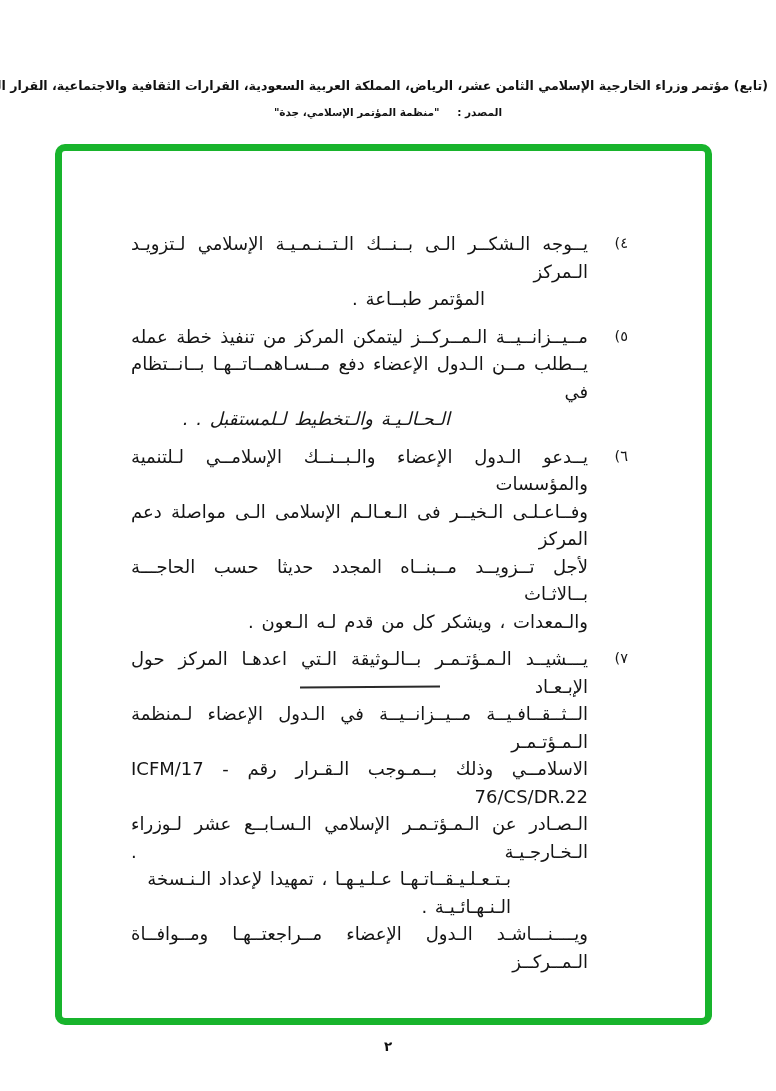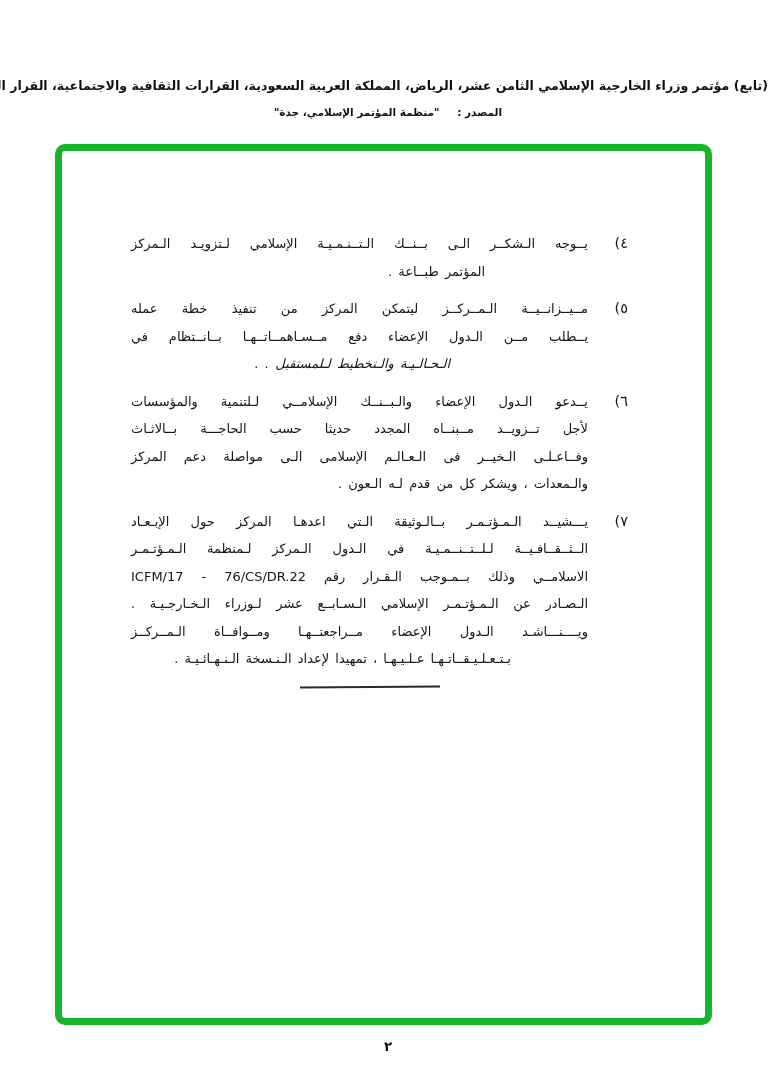--- a/index.html
+++ b/index.html
@@ -37,21 +37,21 @@
     position:absolute; top:230px; right:148px; width:497px;
     direction:rtl;
   }
   .clause { display:flex; direction:rtl; margin-bottom:10px; }
   .clause-marker {
     flex:0 0 40px; direction:rtl; text-align:right;
     font-size:14.5px; line-height:27.5px; color:#151515;
   }
   .clause-lines { width:457px; }
   .line {
-    direction:rtl; font-size:13px; line-height:27.5px;
+    direction:rtl; font-size:18px; line-height:27.5px;
     color:#151515; text-align:right; word-spacing:2px;
   }
   .line.full { text-align:justify; text-align-last:justify; }
 
   
   .section-divider {
     position:absolute; left:300px; top:686px;
     width:140px; height:2px; background:#2a2a2a;
     transform:rotate(-0.4deg);
   }
@@ -93,35 +93,35 @@
         <div class="line full">مــيــزانــيــة الـمــركــز ليتمكن المركز من تنفيذ خطة عمله</div>
         <div class="line full">يــطلب مــن الـدول الإعضاء دفع مــسـاهمــاتــهـا بــانــتظام في</div>
         <div class="line" style="padding-right:138px;font-style:italic;">الـحـالـيـة والـتخطيط لـلمستقبل . .</div>
       </div>
     </div>
 
     <div class="clause">
       <div class="clause-marker">٦)</div>
       <div class="clause-lines">
         <div class="line full">يــدعو الـدول الإعضاء والـبــنــك الإسلامــي لـلتنمية والمؤسسات</div>
+        <div class="line full">وفــاعـلـى الـخيــر فى الـعـالـم الإسلامى الـى مواصلة دعم المركز</div>
         <div class="line full">لأجل تــزويــد مــبنــاه المجدد حديثا حسب الحاجـــة بــالاثـاث</div>
-        <div class="line full">وفــاعـلـى الـخيــر فى الـعـالـم الإسلامى الـى مواصلة دعم المركز</div>
         <div class="line">والـمعدات ، ويشكر كل من قدم لـه الـعون .</div>
       </div>
     </div>
 
     <div class="clause">
       <div class="clause-marker">٧)</div>
       <div class="clause-lines">
         <div class="line full">يـــشيــد الـمـؤتـمـر بــالـوثيقة الـتي اعدهـا المركز حول الإبـعـاد</div>
-        <div class="line full">الــثــقــافـيــة لـلــتــنــمـيـة في الـدول الـمركز لـمنظمة الـمـؤتـمـر</div>
+        <div class="line full">الــثــقــافـيــة مــيــزانــيــة في الـدول الإعضاء لـمنظمة الـمـؤتـمـر</div>
         <div class="line full">الاسلامــي وذلك بــمـوجب الـقـرار رقم ⁦ICFM/17 - 76/CS/DR.22⁩</div>
         <div class="line full">الـصـادر عن الـمـؤتـمـر الإسلامي الـسـابــع عشر لـوزراء الـخـارجـيـة .</div>
+        <div class="line" style="padding-right:77px;">بـتـعـلـيـقــاتـهـا عـلـيـهـا ، تمهيدا لإعداد الـنـسخة الـنـهـائـيـة .</div>
         <div class="line full">ويــــنـــاشـد الـدول الإعضاء مــراجعتــهـا ومــوافــاة الـمــركــز</div>
-        <div class="line" style="padding-right:77px;">بـتـعـلـيـقــاتـهـا عـلـيـهـا ، تمهيدا لإعداد الـنـسخة الـنـهـائـيـة .</div>
       </div>
     </div>
 
   </div>
 
   <div class="section-divider"></div>
 
   <div class="page-number">٢</div>
 
 </div>

